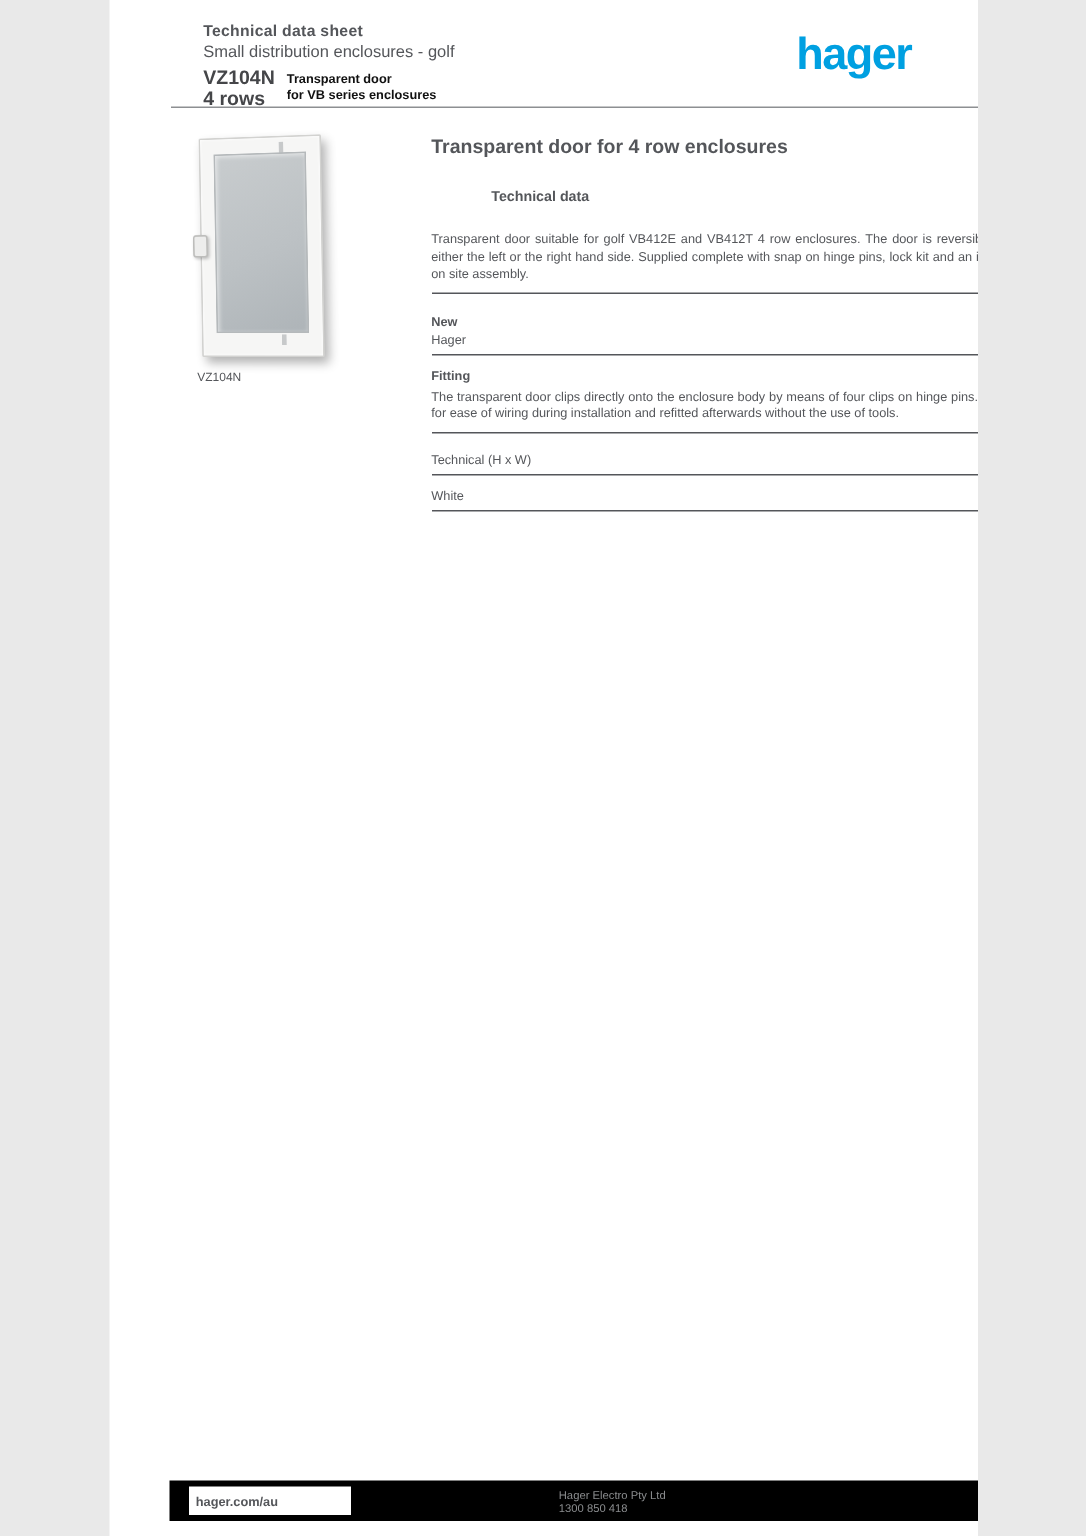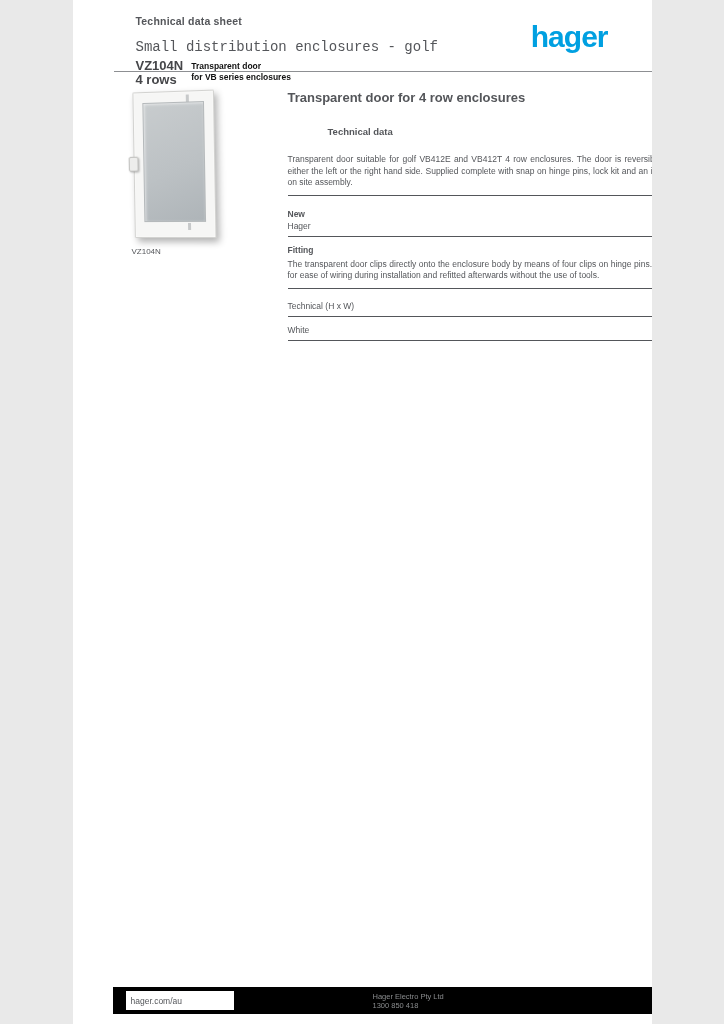--- a/index.html
+++ b/index.html
@@ -5,21 +5,21 @@
   * { margin:0; padding:0; box-sizing:border-box; }
   html,body { background:#e9e9e9; }
   .page {
     position:relative; width:579px; height:1024px; margin:0 auto;
     background:#ffffff; overflow:hidden;
     font-family:"Liberation Sans", sans-serif; color:#54565a;
   }
   
   .hdr { position:absolute; left:63px; top:15px; }
   .hdr .doc-type { font-size:10.5px; font-weight:bold; color:#54565a; letter-spacing:.2px; }
-  .hdr .doc-sub  { font-size:14px; color:#54565a; margin-top:12px;font-family:Liberation Mono, monospace; }
+  .hdr .doc-sub  { font-size:11px; color:#54565a; margin-top:2px; }
   .hdr .ref-row  { display:flex; margin-top:4px; }
   .ref-block { font-weight:bold; color:#454649; line-height:14px; font-size:13px; }
   .ref-desc  { margin-left:8px; color:#111111; font-size:8.5px; line-height:11px; padding-top:2px; font-weight:bold; }
   .logo { position:absolute; top:22px; right:44px; font-size:30px; font-weight:bold;
           letter-spacing:-1px; line-height:30px; }
   .hdr-rule { position:absolute; top:71px; left:41px; width:642px; height:1px; background:#8d8f92; }
 
   
   .door-wrap { position:absolute; left:60px; top:91px; width:82px; height:147px;
                transform:perspective(420px) rotateY(-6deg) rotate(-1deg); }
@@ -58,21 +58,21 @@
   .spec-row .val { text-align:right; white-space:nowrap; }
   .grp-head { font-size:8.5px; font-weight:bold; margin-top:8px; }
   .para-2 { margin-top:4px; }
   .mt6 { margin-top:6px; }
   .mt10 { margin-top:10px; }
 
   
   .footer { position:absolute; left:40px; bottom:10px; width:644px; height:27px; background:#000000; }
   .site-box { position:absolute; left:13px; top:4px; width:108px; height:19px; background:#ffffff;
               display:flex; align-items:center; padding-left:5px; }
-  .site-box span { font-size:8.5px; font-weight:normal; color:#54565a; }
+  .site-box span { font-size:8.5px; font-weight:bold; color:#54565a; }
   .foot-mid { position:absolute; left:260px; top:5px; font-size:7.5px; line-height:9px; color:#8a8c8e; }
   .qr-box { position:absolute; right:12px; top:2px; width:48px; height:24px; background:#595a5c; }
 </style>
 </head>
 <body>
 
 <div class="page">
 
   <div class="hdr">
     <div class="doc-type">Technical data sheet</div>

